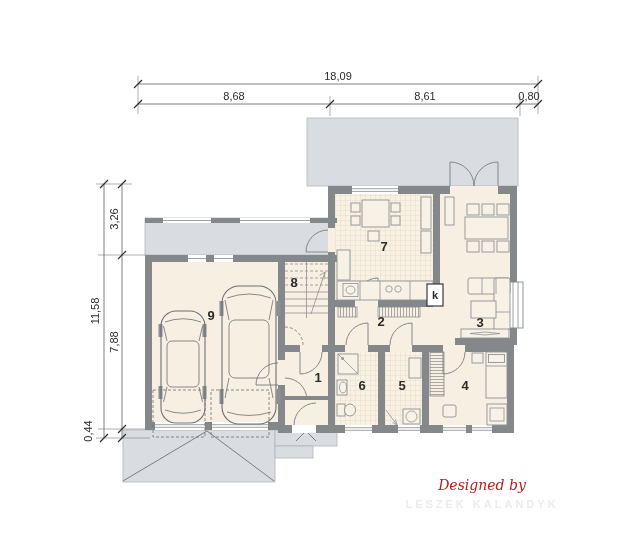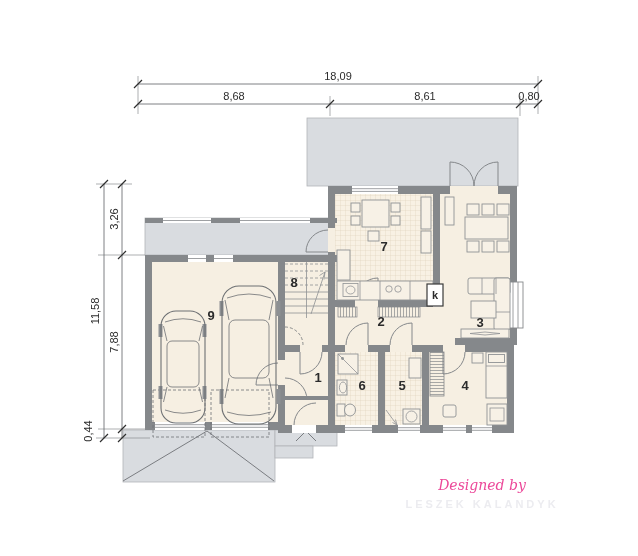--- a/index.html
+++ b/index.html
@@ -25,21 +25,21 @@
   .furn{fill:#f7f1e6;stroke:#8f9294;stroke-width:0.9;}
   .furnline{stroke:#8f9294;stroke-width:0.8;fill:none;}
   .door{stroke:#85888b;stroke-width:1;fill:none;}
   .roofline{stroke:#6f7276;stroke-width:0.9;fill:none;}
   .dashedline{stroke:#6f7276;stroke-width:0.8;fill:none;stroke-dasharray:3,2;}
   .car{fill:none;stroke:#6d7073;stroke-width:1.1;}
   .carthin{fill:none;stroke:#6d7073;stroke-width:0.8;}
   .wheel{fill:#8d9093;}
   
   .wm{position:absolute;left:402px;top:477px;width:160px;text-align:center;}
-  .wm-script{font-family:"DejaVu Serif",serif;font-style:italic;font-size:14px;color:#ec4899;}
+  .wm-script{font-family:"DejaVu Serif",serif;font-style:italic;font-size:14px;color:#b91c1c;}
   .wm-caps{font-size:11px;font-weight:bold;letter-spacing:3px;color:#ececf0;margin-top:5px;}
 </style>
 </head>
 <body>
 
 <div class="plan-wrap">
 <svg width="638" height="556" viewBox="0 0 638 556">
   <defs>
     <pattern id="tiles" width="5" height="5" patternUnits="userSpaceOnUse">
       <rect width="5" height="5" fill="#f8f1e4"></rect>

